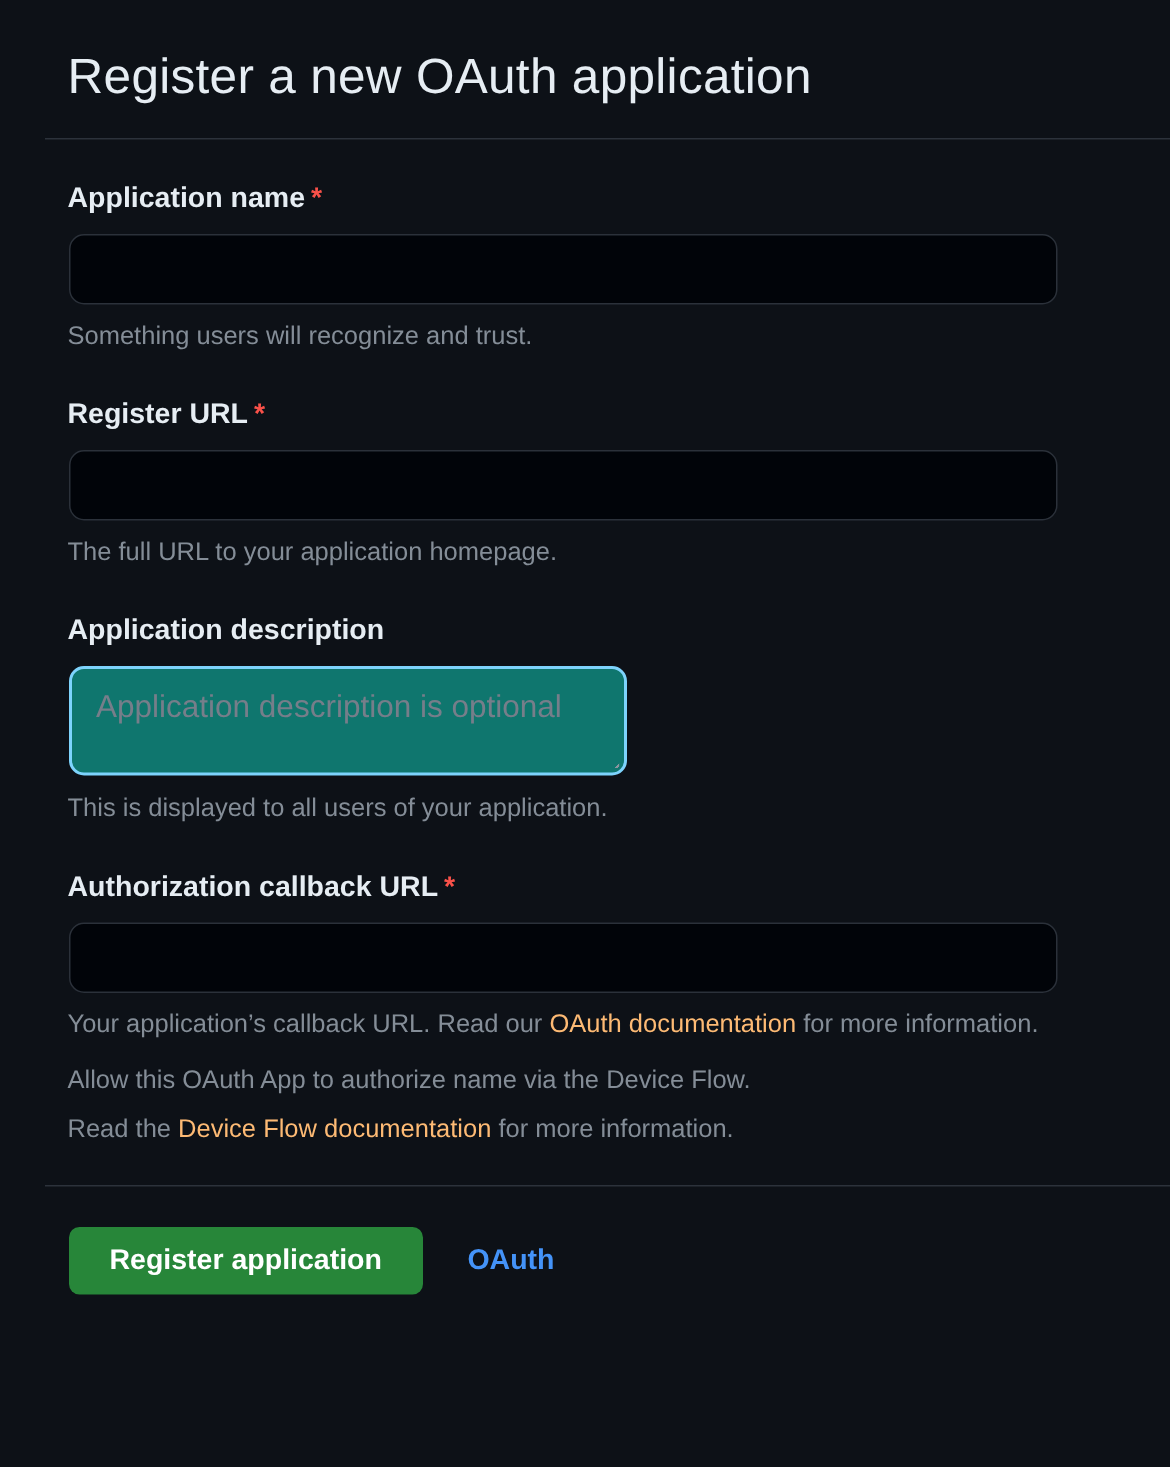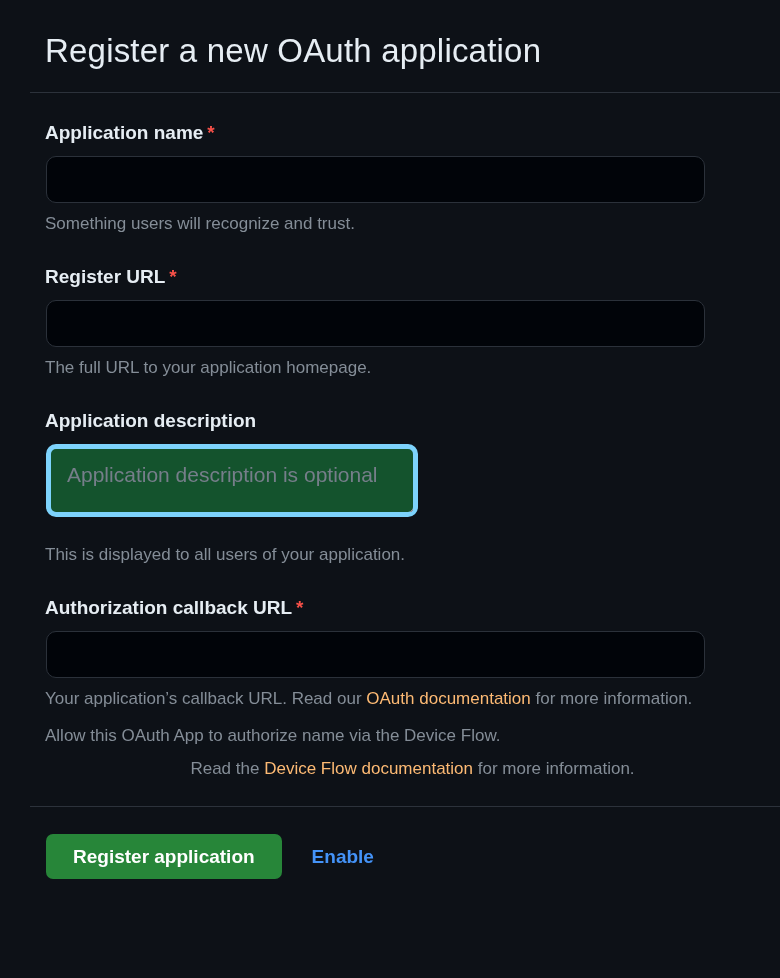--- a/index.html
+++ b/index.html
@@ -67,43 +67,43 @@
   .group-gap { margin-top: 32px; }
   .textarea-wrap {
     position: relative;
     margin: 12px 0 0 46px;
     width: 372px;
     height: 73px;
   }
   .textarea-wrap textarea {
     width: 100%;
     height: 100%;
-    background: #14532d;
-    border: 5px solid #7dd3fc;
+    background: #0f766e;
+    border: 2px solid #7dd3fc;
     border-radius: 10px;
     padding: 14px 16px;
     font-family: "Liberation Sans", sans-serif;
     font-size: 21px;
     color: #e6edf3;
     resize: none;
     outline: none;
   }
   .textarea-wrap textarea::placeholder { color: #767e8a; opacity: 1; }
   .text-input::placeholder { color: #767e8a; opacity: 1; }
   .resize-handle {
     position: absolute;
     right: 5px; bottom: 5px;
     width: 12px; height: 12px;
     clip-path: polygon(100% 0, 100% 100%, 0 100%);
     background: repeating-linear-gradient(135deg,
       transparent 0 2.5px, #8b949e 2.5px 4px,
       transparent 4px 6.5px, #8b949e 6.5px 8px, transparent 8px 12px);
     cursor: nwse-resize;
   }
-  .note-tight { margin-top: 28px; }
+  .note-tight { margin-top: 12px; }
   .checkbox-row {
     display: flex;
     align-items: center;
     margin: 31px 0 0 46px;
   }
   .checkbox {
     width: 18px; height: 18px;
     border: 2px solid #6e7681;
     border-radius: 4px;
     background: #11161d;
@@ -111,21 +111,21 @@
     flex: none;
   }
   .checkbox-label {
     margin-left: 9px;
     font-size: 19px;
     font-weight: 700;
     color: #e6edf3;
     line-height: 23px;
   }
   .note-df1 { margin-top: 17px; }
-  .note-df2 { margin-top: 13px; text-align: center; }
+  .note-df2 { margin-top: 13px; }
   hr.divider-bottom { margin-top: 27px; }
   .actions {
     display: flex;
     align-items: center;
     margin: 27px 0 0 46px;
   }
   .btn-primary {
     height: 45px;
     padding: 0 27px;
     background: #278639;
@@ -184,16 +184,16 @@
 
   <div>
     <p class="note note-df1">Allow this OAuth App to authorize name via the Device Flow.</p>
     <p class="note note-df2"><span>Read the </span><a>Device Flow documentation</a><span> for more information.</span></p>
   </div>
 
   <hr class="divider divider-bottom">
 
   <div class="actions">
     <button class="btn-primary">Register application</button>
-    <a class="cancel-link">Enable</a>
+    <a class="cancel-link">OAuth</a>
   </div>
 
 </div>
 
 </body></html>

